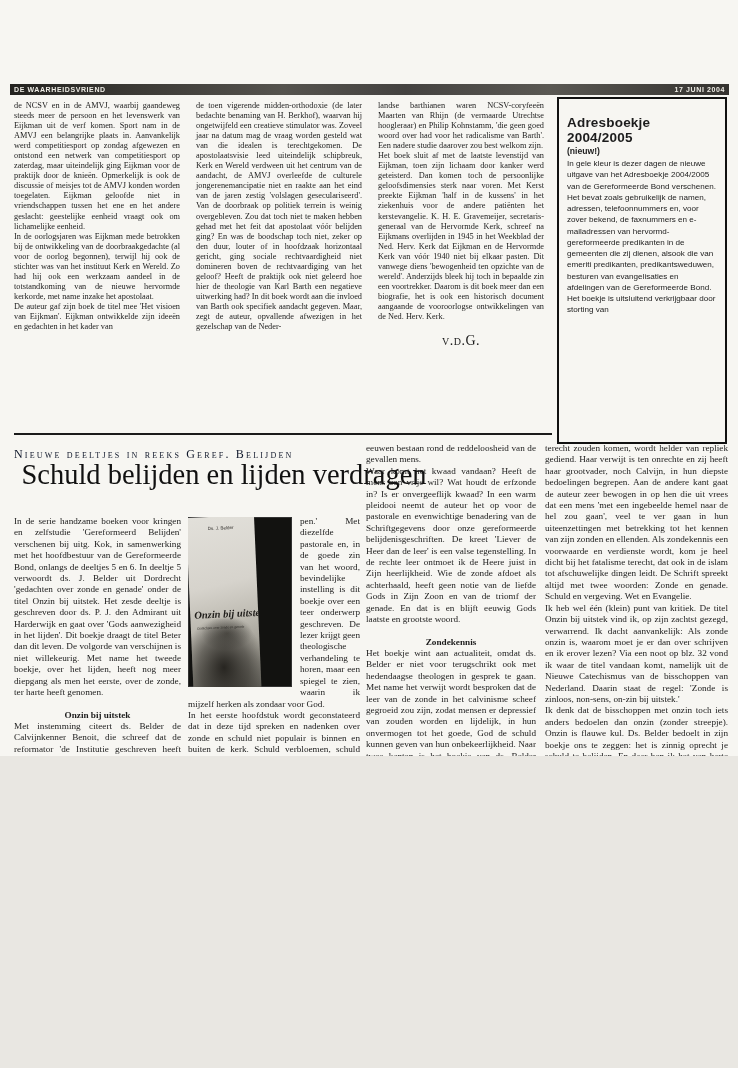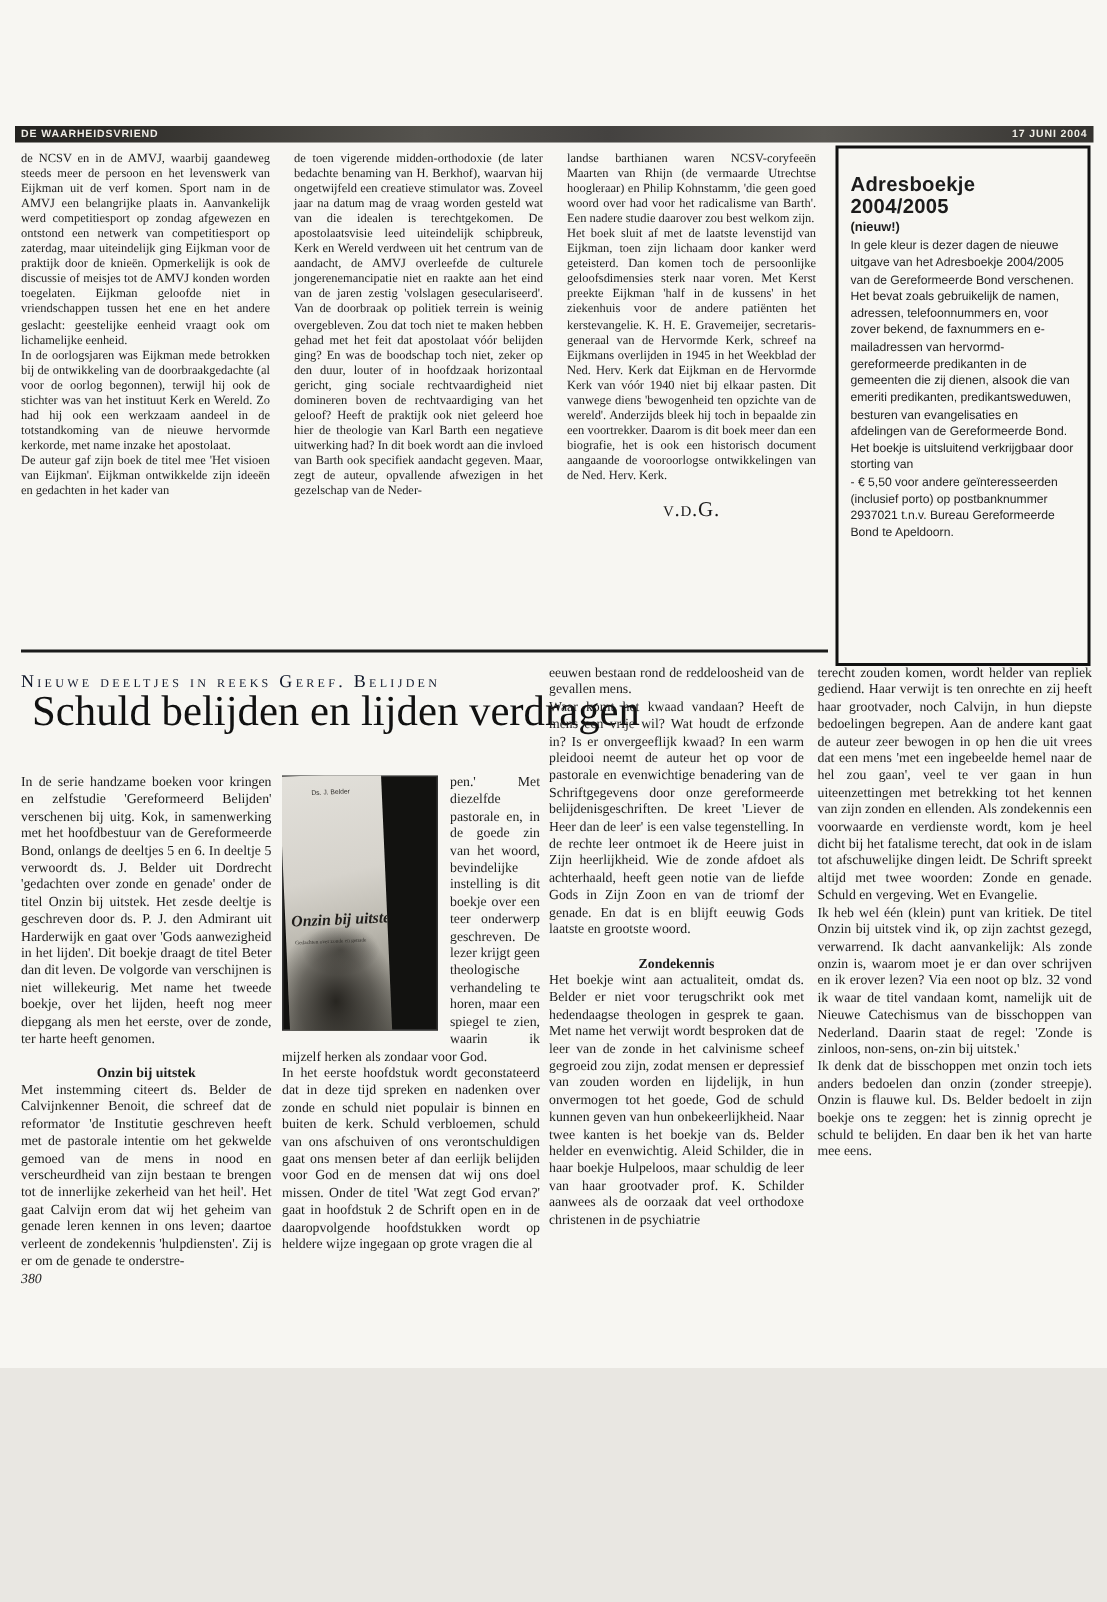--- a/index.html
+++ b/index.html
@@ -1,16 +1,16 @@
 <!DOCTYPE html>
 <html lang="nl"><head>
 <meta charset="utf-8">
 <style>
   html,body{margin:0;padding:0;background:#e9e7e2;}
-  .page{position:relative;width:738px;height:912px;background:#f7f6f2;color:#1c1c1c;
+  .page{position:relative;width:738px;height:756px;background:#f7f6f2;color:#1c1c1c;
         font-family:"Liberation Serif","DejaVu Serif",serif;overflow:hidden;}
   
   .masthead{position:absolute;left:10px;top:84px;width:719px;height:11px;
     background:linear-gradient(90deg,#23221f 0%,#3c3a36 18%,#55534e 38%,#444240 55%,#5a5853 75%,#34322f 100%);
     display:flex;justify-content:space-between;align-items:center;padding:0 4px;box-sizing:border-box;}
   .masthead span{font-family:"Liberation Sans",sans-serif;font-weight:bold;font-size:7px;
     letter-spacing:.6px;color:#efede6;text-transform:uppercase;white-space:nowrap;}
   
   .tcol{position:absolute;top:101px;width:166px;font-size:8.3px;line-height:10.05px;text-align:justify;}
   .tcol p{margin:0;}
@@ -78,21 +78,20 @@
     <p>Het boek sluit af met de laatste levenstijd van Eijkman, toen zijn lichaam door kanker werd geteisterd. Dan komen toch de persoonlijke geloofsdimensies sterk naar voren. Met Kerst preekte Eijkman 'half in de kussens' in het ziekenhuis voor de andere patiënten het kerstevangelie. K. H. E. Gravemeijer, secretaris-generaal van de Hervormde Kerk, schreef na Eijkmans overlijden in 1945 in het Weekblad der Ned. Herv. Kerk dat Eijkman en de Hervormde Kerk van vóór 1940 niet bij elkaar pasten. Dit vanwege diens 'bewogenheid ten opzichte van de wereld'. Anderzijds bleek hij toch in bepaalde zin een voortrekker. Daarom is dit boek meer dan een biografie, het is ook een historisch document aangaande de vooroorlogse ontwikkelingen van de Ned. Herv. Kerk.</p>
     <div class="signature">v.d.G.</div>
   </div>
 
   <div class="toprule"></div>
 
   <div class="adbox">
     <div class="bt">Adresboekje 2004/2005</div>
     <div class="bs">(nieuw!)</div>
     <p>In gele kleur is dezer dagen de nieuwe uitgave van het Adresboekje 2004/2005 van de Gereformeerde Bond verschenen. Het bevat zoals gebruikelijk de namen, adressen, telefoonnummers en, voor zover bekend, de faxnummers en e-mailadressen van hervormd-gereformeerde predikanten in de gemeenten die zij dienen, alsook die van emeriti predikanten, predikantsweduwen, besturen van evangelisaties en afdelingen van de Gereformeerde Bond. Het boekje is uitsluitend verkrijgbaar door storting van</p>
-    <p>- € 5,50 voor andere geïnteresseerden (inclusief porto) op postbanknummer 2937021 t.n.v. Bureau Gereformeerde Bond te Apeldoorn.</p>
   </div>
 
   <div class="kicker">Nieuwe deeltjes in reeks Geref. Belijden</div>
   <h1 class="headline" style="margin:0">Schuld belijden en lijden verdragen</h1>
 
   <div class="fcol" id="fcol1">
     <p>In de serie handzame boeken voor kringen en zelfstudie 'Gereformeerd Belijden' verschenen bij uitg. Kok, in samenwerking met het hoofdbestuur van de Gereformeerde Bond, onlangs de deeltjes 5 en 6. In deeltje 5 verwoordt ds. J. Belder uit Dordrecht 'gedachten over zonde en genade' onder de titel Onzin bij uitstek. Het zesde deeltje is geschreven door ds. P. J. den Admirant uit Harderwijk en gaat over 'Gods aanwezigheid in het lijden'. Dit boekje draagt de titel Beter dan dit leven. De volgorde van verschijnen is niet willekeurig. Met name het tweede boekje, over het lijden, heeft nog meer diepgang als men het eerste, over de zonde, ter harte heeft genomen.</p>
     <p class="subhead">Onzin bij uitstek</p>
     <p>Met instemming citeert ds. Belder de Calvijnkenner Benoit, die schreef dat de reformator 'de Institutie geschreven heeft met de pastorale intentie om het gekwelde gemoed van de mens in nood en verscheurdheid van zijn bestaan te brengen tot de innerlijke zekerheid van het heil'. Het gaat Calvijn erom dat wij het geheim van genade leren kennen in ons leven; daartoe verleent de zondekennis 'hulpdiensten'. Zij is er om de genade te onderstre-</p>
     <p class="folio">380</p>

